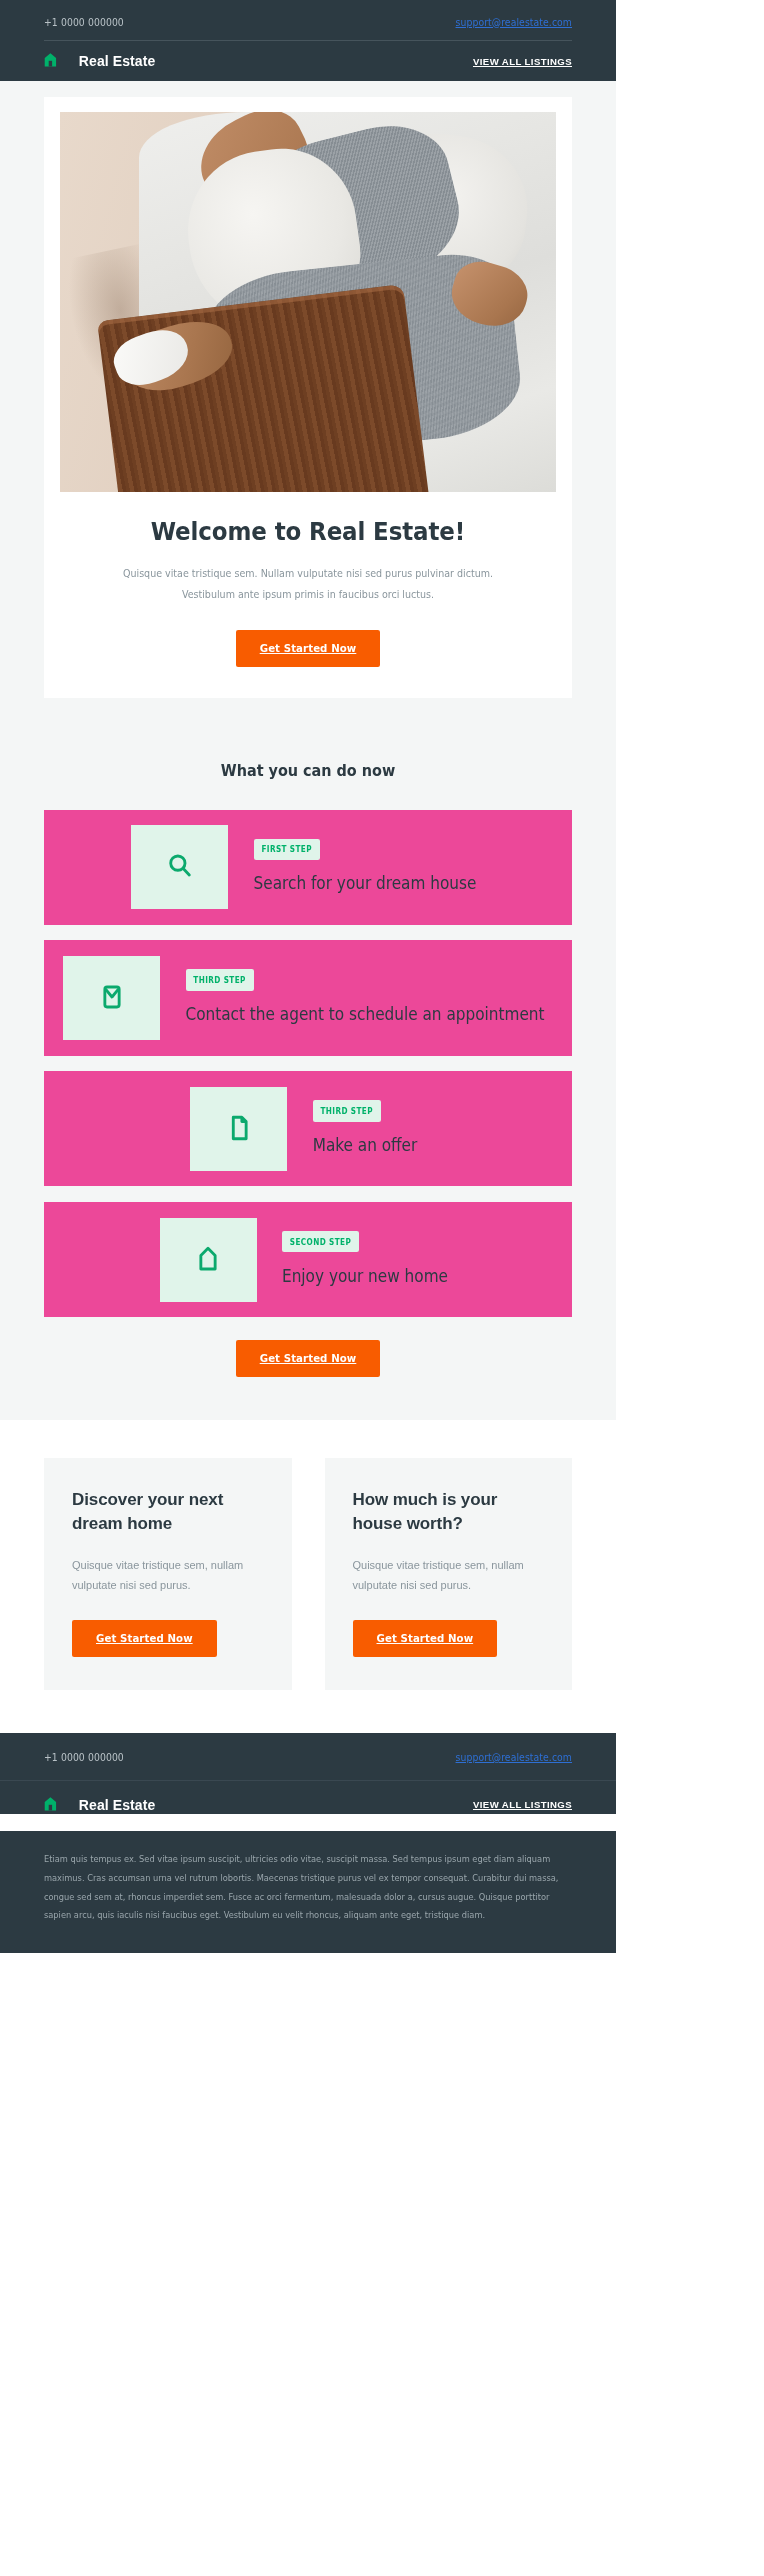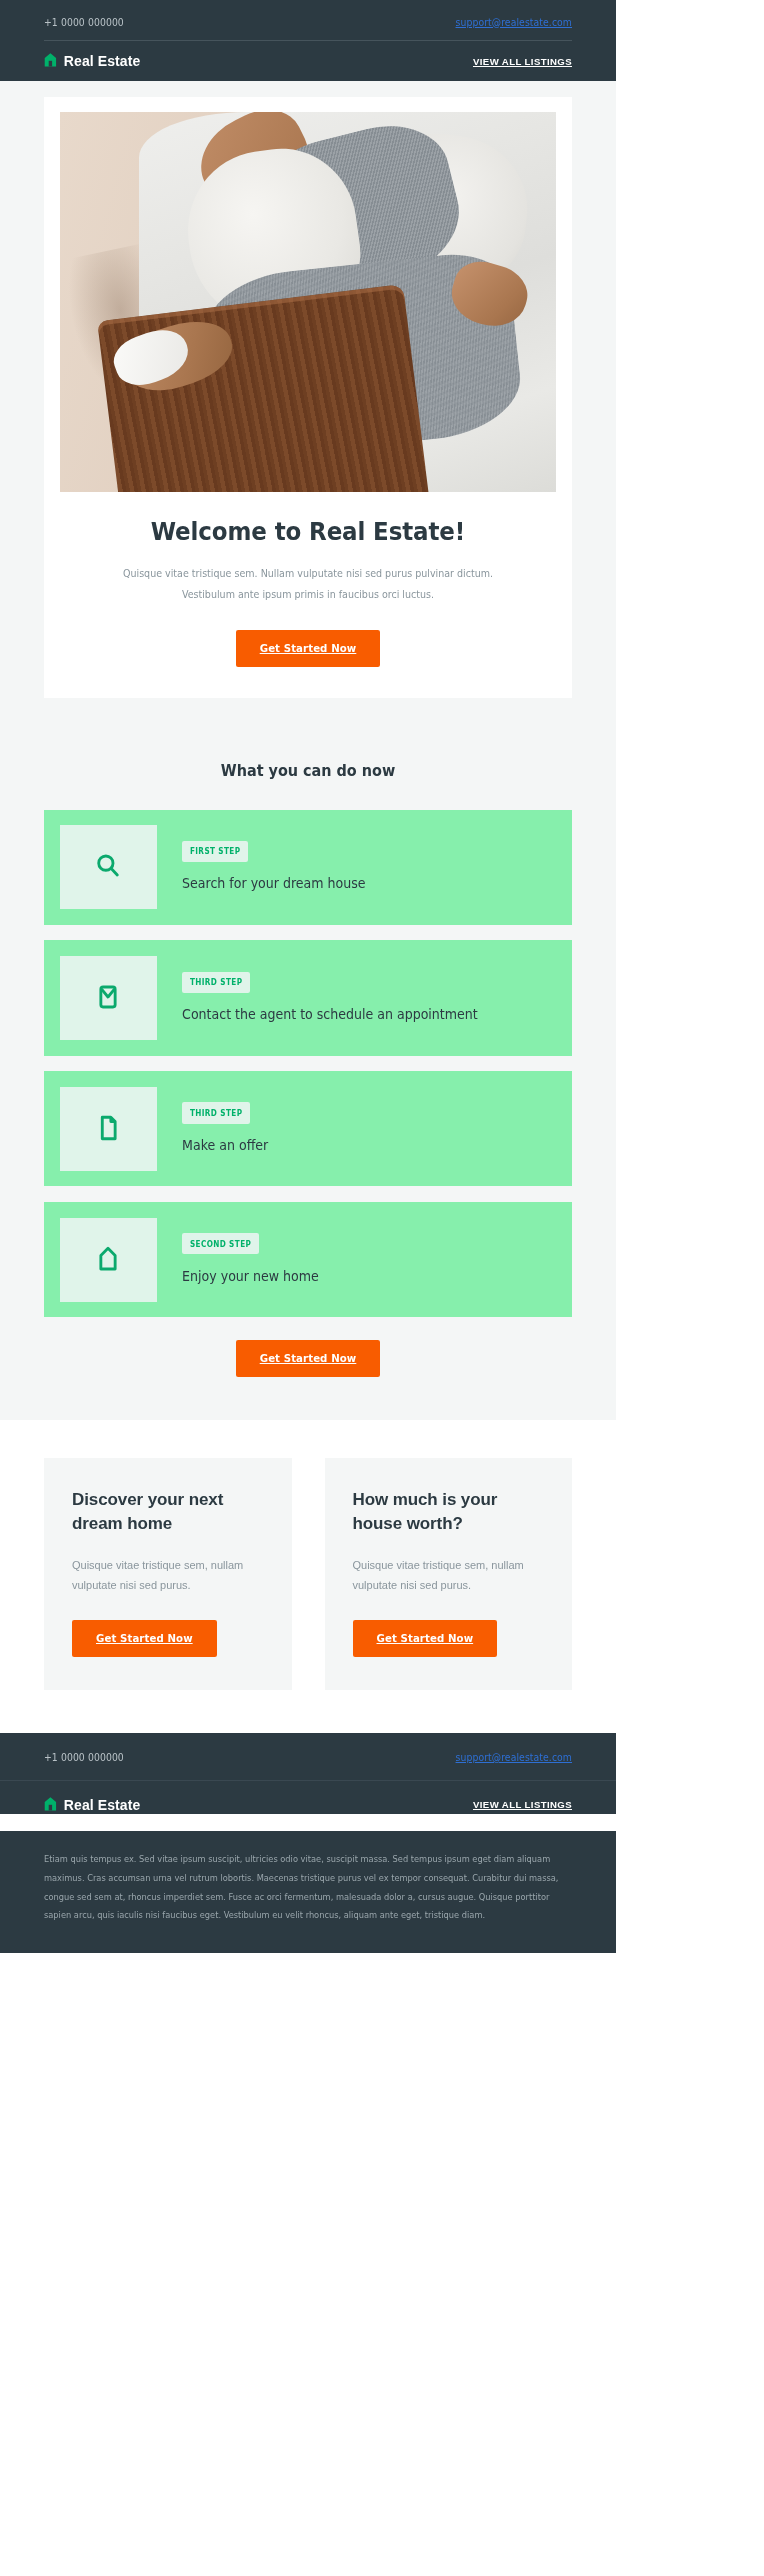--- a/index.html
+++ b/index.html
@@ -52,21 +52,21 @@
     background: #2C3A42;
     padding: 0 44px;
     height: 40px;
     display: flex;
     align-items: center;
     justify-content: space-between;
   }
   .brand {
     display: flex;
     align-items: center;
-    gap: 7px;
+    gap: 22px;
   }
   .brand-mark { display: block; }
   .brand-name {
     color: #ffffff;
     font-size: 14px;
     font-weight: bold;
     letter-spacing: 0.1px;
   }
   .nav-link {
     color: #ffffff;
@@ -199,26 +199,27 @@
   .steps-wrap { background: #F4F6F6; padding: 33px 44px 43px 44px; }
   .steps-title {
     text-align: center;
     color: #2C3A42;
     font-size: 16px;
     font-weight: bold;
     margin-bottom: 30px;
     font-family: "DejaVu Sans Condensed", "Liberation Sans Narrow", "Liberation Sans", sans-serif;
   }
   .step-card {
-    background: #86efac;
+    background: #ec4899;
     display: flex;
     align-items: center;
     padding: 15.6px;
     margin-bottom: 15.6px;
     min-height: 84px;
+    justify-content: center;
   }
   .step-iconbox {
     width: 97px;
     min-width: 97px;
     height: 84px;
     background: #E0F4EA;
     display: flex;
     align-items: center;
     justify-content: center;
   }
@@ -229,21 +230,21 @@
     color: #00B16A;
     font-size: 8.1px;
     font-weight: bold;
     letter-spacing: 0.4px;
     padding: 5.7px 7.8px;
     border-radius: 2.1px;
     font-family: "DejaVu Sans Condensed", "Liberation Sans Narrow", "Liberation Sans", sans-serif;
   }
   .step-text {
     color: #2C3A42;
-    font-size: 14px;
+    font-size: 17px;
     line-height: 1.45;
     margin-top: 11.3px;
     max-width: 397px;
     font-family: "DejaVu Sans Condensed", "Liberation Sans Narrow", "Liberation Sans", sans-serif;
   }
   .steps-btn-row { text-align: center; margin-top: 23px; }
 
   
   .features-wrap { background: #ffffff; padding: 38px 44px 43px 44px; }
   .features-grid {

